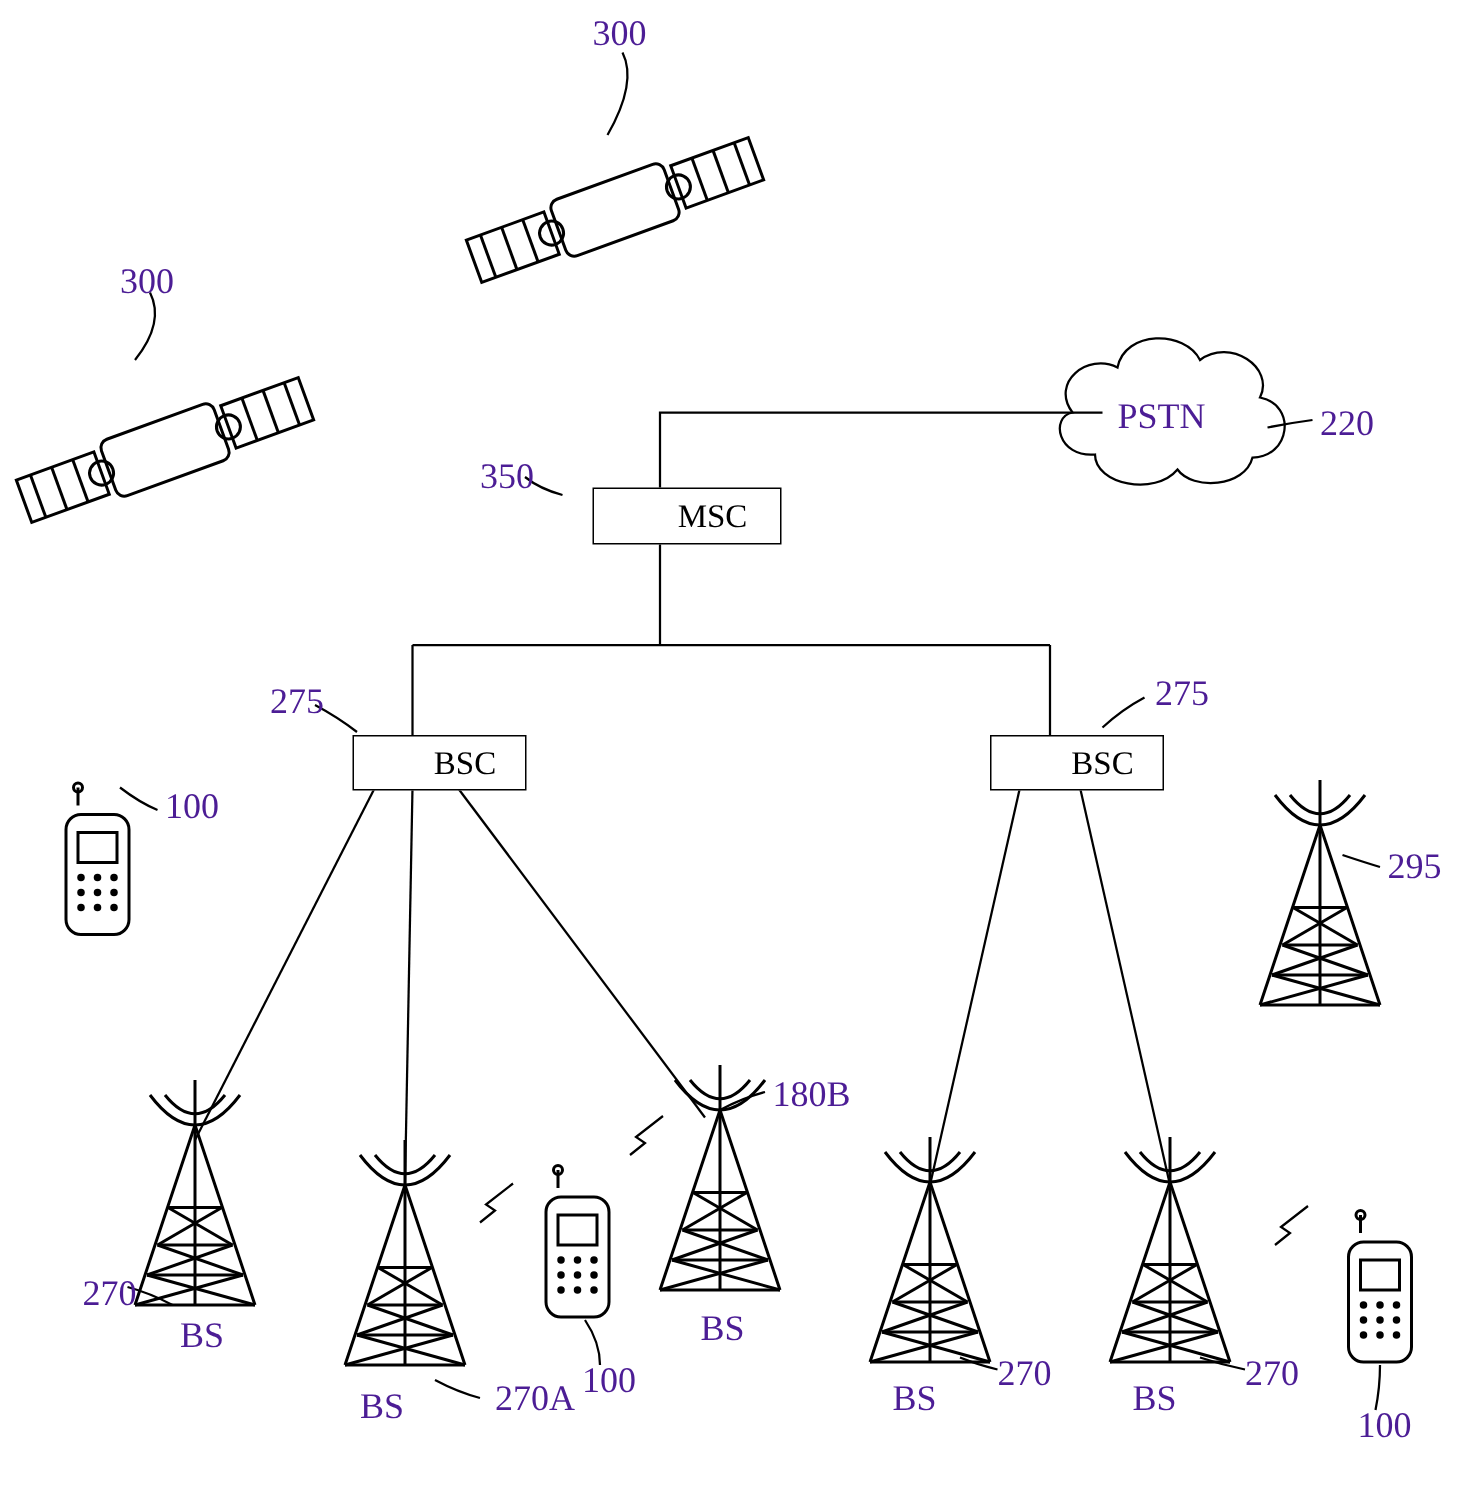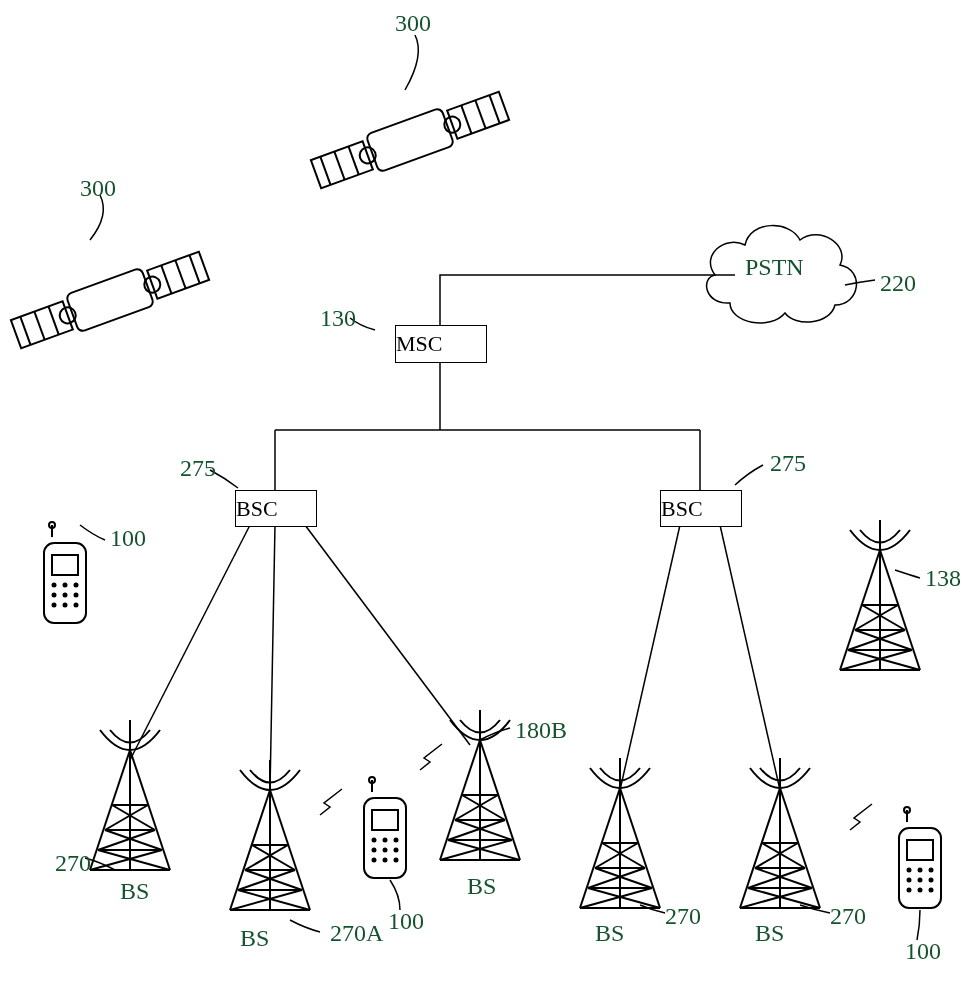--- a/index.html
+++ b/index.html
@@ -11,31 +11,32 @@
     font-family: "Times New Roman", serif;
   }
   .stage {
     position: relative;
     width: 978px;
     height: 1000px;
   }
   .label {
     position: absolute;
     font-size: 24px;
-    color: #14532d;
+    color: #4c1d95;
     white-space: nowrap;
   }
   .node-box {
     position: absolute;
     border: 1.5px solid #000;
     background: #fff;
     display: flex;
     align-items: center;
-    justify-content: flex-start;
+    justify-content: center;
     font-size: 22px;
+    padding-left: 34px;
   }
   svg {
     position: absolute;
     overflow: visible;
   }
   .leader {
     stroke: #000;
     stroke-width: 1.5;
     fill: none;
   }
@@ -153,30 +154,30 @@
     <span>MSC</span>
   </div>
 
   <div class="node-box" style="left:235px; top:490px; width:80px; height:35px">
     <span>BSC</span>
   </div>
   <div class="node-box" style="left:660px; top:490px; width:80px; height:35px">
     <span>BSC</span>
   </div>
 
-  <div class="label" style="left:745px; top:254px">PSTN</div>
+  <div class="label" style="left:745px; top:265px">PSTN</div>
 
   <div class="label" style="left:395px; top:10px">300</div>
   <div class="label" style="left:80px; top:175px">300</div>
   <div class="label" style="left:880px; top:270px">220</div>
-  <div class="label" style="left:320px; top:305px">130</div>
+  <div class="label" style="left:320px; top:305px">350</div>
   <div class="label" style="left:180px; top:455px">275</div>
   <div class="label" style="left:770px; top:450px">275</div>
   <div class="label" style="left:110px; top:525px">100</div>
-  <div class="label" style="left:925px; top:565px">138</div>
+  <div class="label" style="left:925px; top:565px">295</div>
 
   <svg style="left:30px; top:525px" width="70" height="110">
     <rect class="icon-stroke" x="14" y="18" width="42" height="80" rx="10"></rect>
     <rect class="icon-stroke" x="22" y="30" width="26" height="20"></rect>
     <line class="icon-stroke" x1="22" y1="12" x2="22" y2="0"></line>
     <circle class="icon-stroke" cx="22" cy="0" r="3"></circle>
     <circle class="icon-fill" cx="24" cy="60" r="2.5"></circle>
       <circle class="icon-fill" cx="35" cy="60" r="2.5"></circle>
       <circle class="icon-fill" cx="46" cy="60" r="2.5"></circle>
     <circle class="icon-fill" cx="24" cy="70" r="2.5"></circle>

